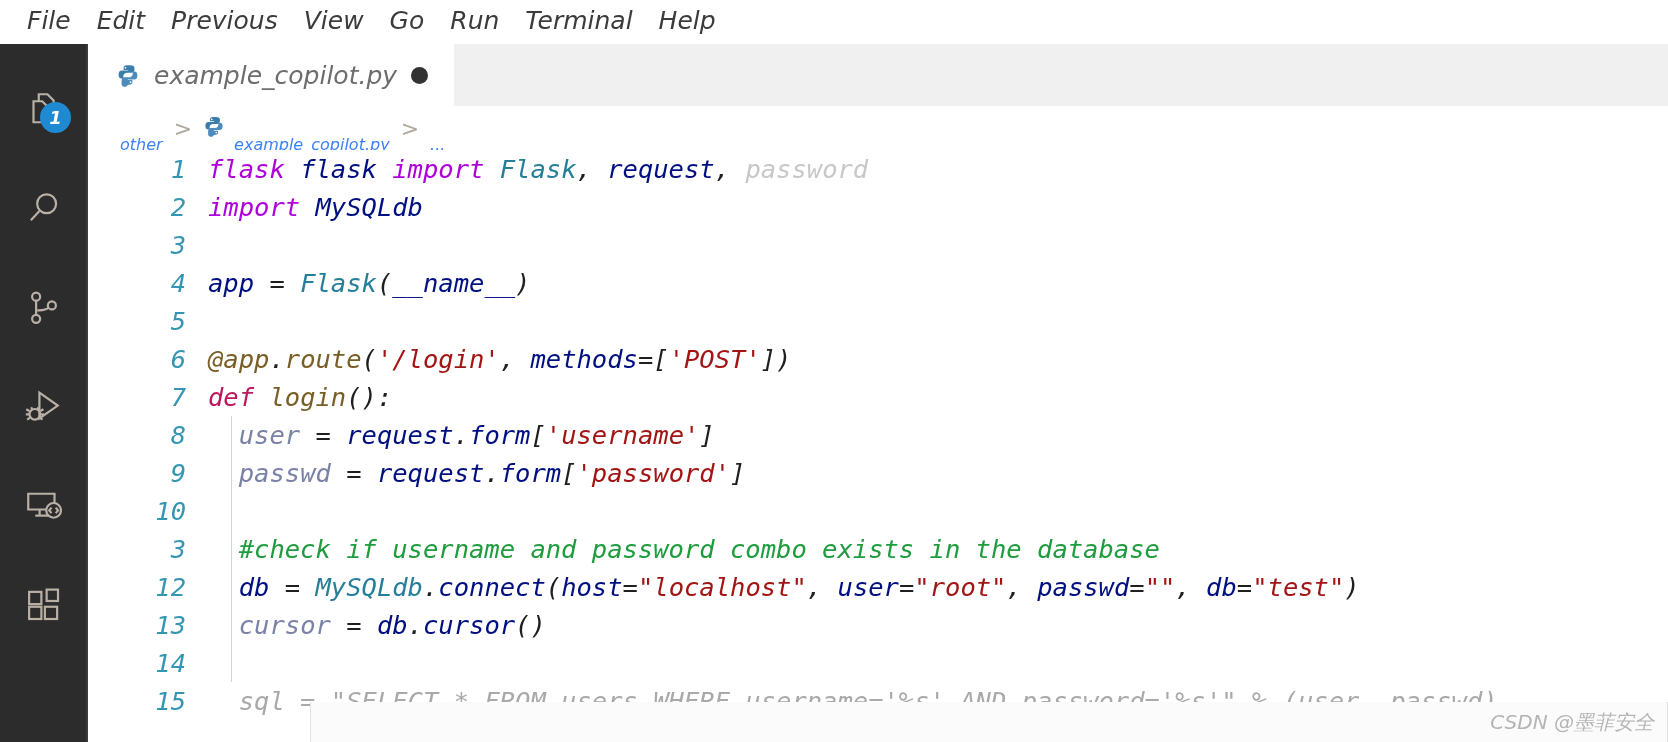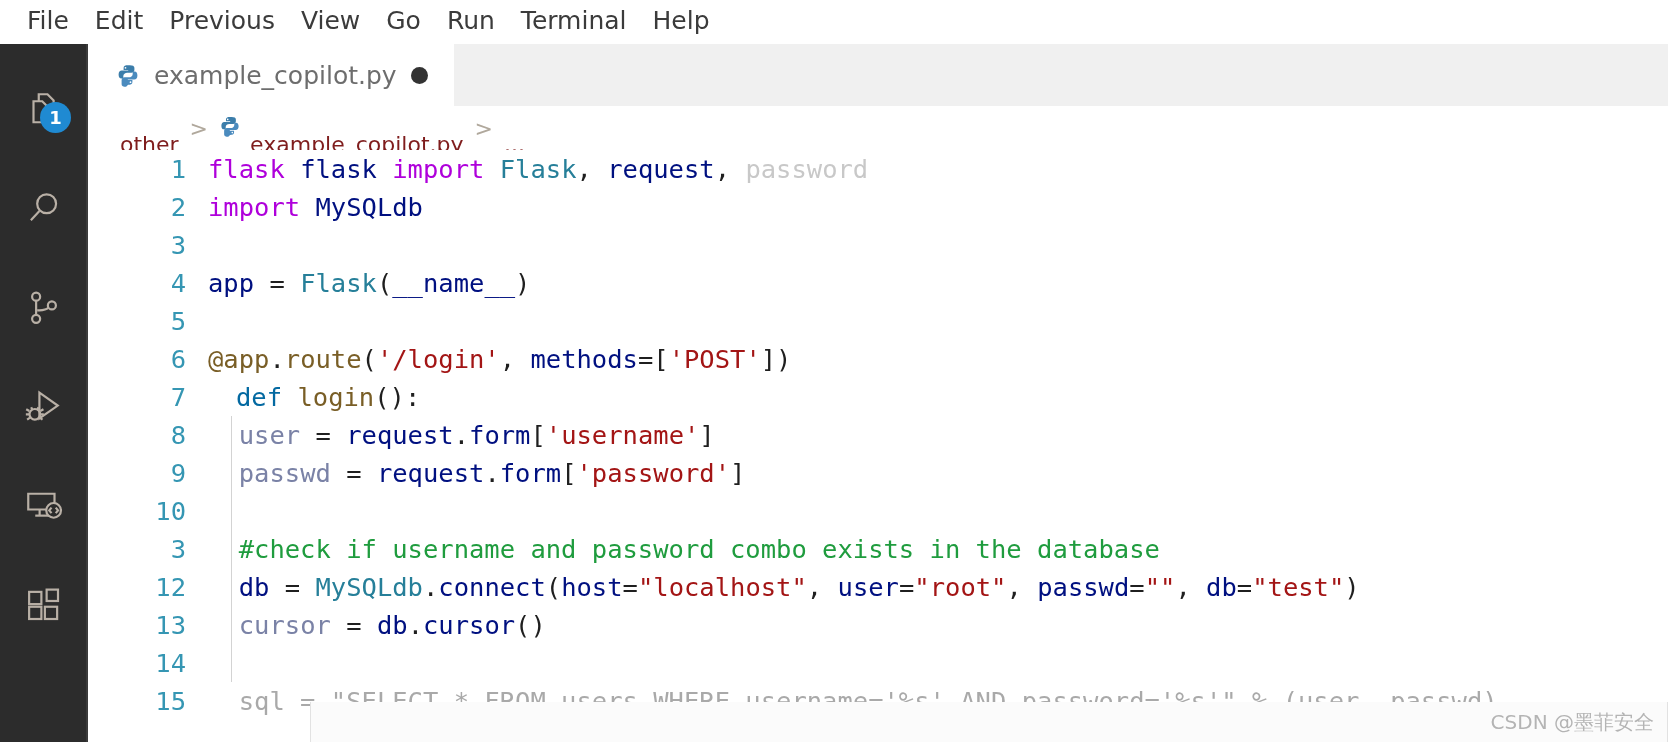--- a/index.html
+++ b/index.html
@@ -2,21 +2,21 @@
 <html><head>
 <meta charset="utf-8">
 <style>
   * { box-sizing: border-box; margin: 0; padding: 0; }
   html, body {
     width: 1668px; height: 742px;
     background: #ffffff;
     font-family: "DejaVu Sans", sans-serif;
     overflow: hidden;
   }
-  #app { position: relative; width: 1437px; height: 742px; background: #ffffff; }
+  #app { position: relative; width: 1437px; height: 742px; background: #ffffff; font-style: italic; }
 
   
   .menubar {
     position: absolute; left: 0; top: 0; width: 1668px; height: 44px;
     background: #ffffff;
     display: flex; align-items: center;
     padding-left: 14px; gap: 0px;
   }
   .menu-item {
     font-family: "DejaVu Sans", sans-serif;
@@ -91,21 +91,21 @@
 
   
   .breadcrumbs {
     position: absolute; left: 0; top: 62px; width: 1580px; height: 44px;
     background: #ffffff;
     display: flex; align-items: center;
     padding-left: 32px; gap: 11px;
   }
   .crumb {
     font-family: "DejaVu Sans", sans-serif;
-    font-size: 22px; color: #7f1d1d;
+    font-size: 16px; color: #3b82f6;
     white-space: nowrap; cursor: pointer; margin-top: 32px;
   }
   .crumb-sep {
     font-family: "DejaVu Sans", sans-serif;
     font-size: 22px; color: #b0a89c;
   }
   .crumb-icon-wrap { display: flex; align-items: center; gap: 9px; }
 
   
   .code-area {
@@ -143,21 +143,21 @@
   .iguide {
     position: absolute;
     left: 143px;
     width: 1px;
     background: #d3d3d3;
     top: 0;
   }
 
   
   .tk-kw   { color: #af00db; }
-  .tk-def  { color: #0369a1; margin-left: 28px; }
+  .tk-def  { color: #be185d; }
   .tk-cls  { color: #267f99; }
   .tk-var  { color: #001080; }
   .tk-varm { color: #7a82a6; }
   .tk-fn   { color: #795e26; }
   .tk-str  { color: #a31515; }
   .tk-cmt  { color: #1f9c3e; margin-top: 12px; }
   .tk-pun  { color: #1f1f1f; }
   .tk-dim  { color: #c8c8c8; }
   .tk-dec  { color: #795e26; }
   .tk-ghost{ color: #a9a9a9; }

